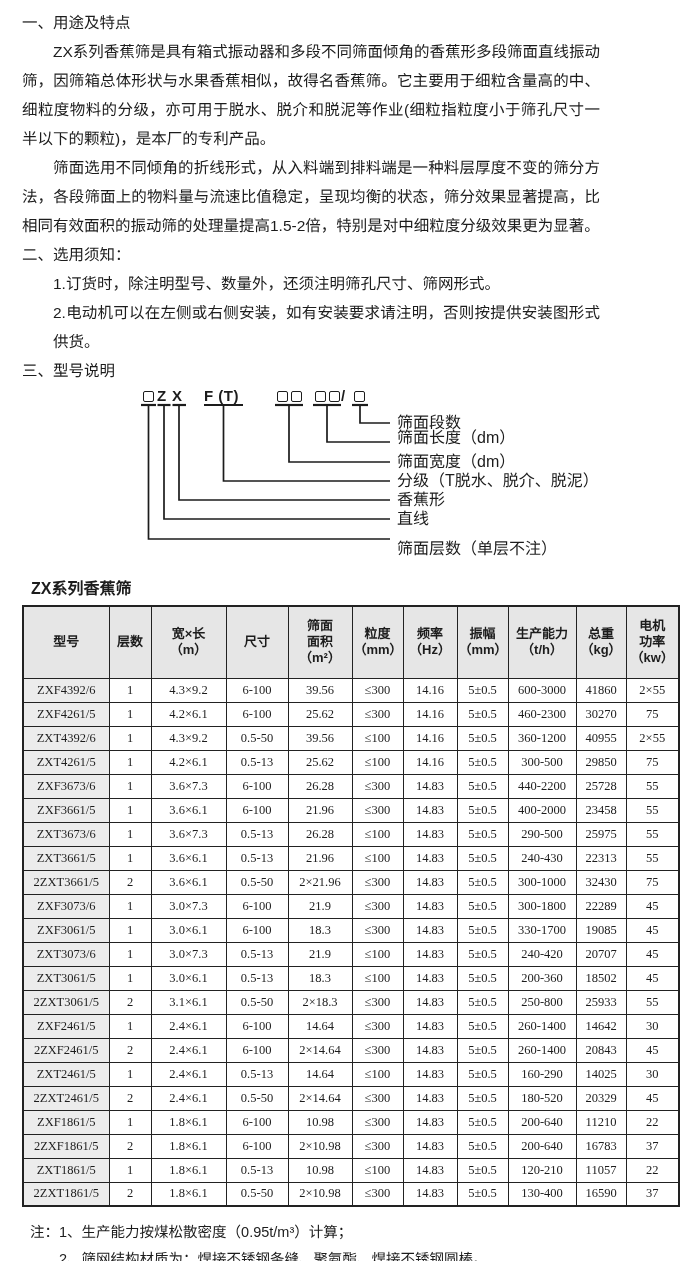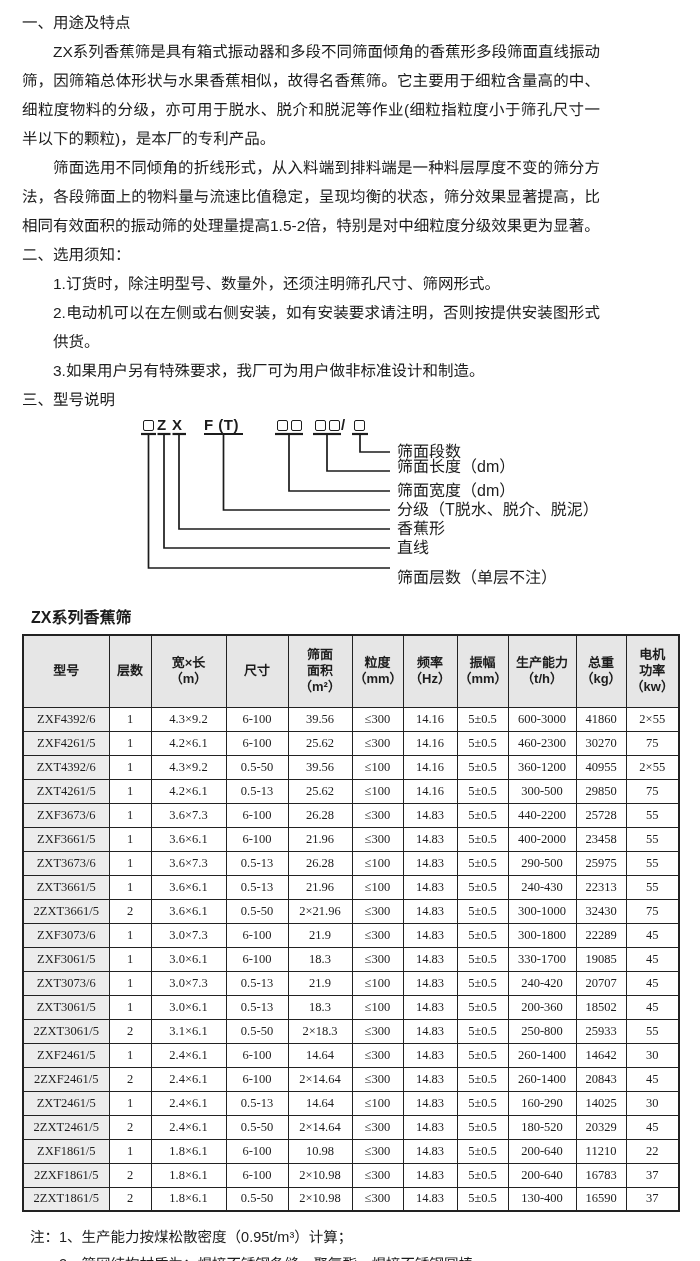--- a/index.html
+++ b/index.html
@@ -61,21 +61,20 @@
 
 <div class="page">
 
   <div class="text-block">
     <div class="heading">一、用途及特点</div>
     <p class="para">ZX系列香蕉筛是具有箱式振动器和多段不同筛面倾角的香蕉形多段筛面直线振动筛，因筛箱总体形状与水果香蕉相似，故得名香蕉筛。它主要用于细粒含量高的中、细粒度物料的分级，亦可用于脱水、脱介和脱泥等作业(细粒指粒度小于筛孔尺寸一半以下的颗粒)，是本厂的专利产品。</p>
     <p class="para">筛面选用不同倾角的折线形式，从入料端到排料端是一种料层厚度不变的筛分方法，各段筛面上的物料量与流速比值稳定，呈现均衡的状态，筛分效果显著提高，比相同有效面积的振动筛的处理量提高1.5-2倍，特别是对中细粒度分级效果更为显著。</p>
     <div class="heading">二、选用须知：</div>
     <div class="list-item">1.订货时，除注明型号、数量外，还须注明筛孔尺寸、筛网形式。</div>
     <div class="list-item">2.电动机可以在左侧或右侧安装，如有安装要求请注明，否则按提供安装图形式供货。</div>
-    <div class="list-item">3.如果用户另有特殊要求，我厂可为用户做非标准设计和制造。</div>
     <div class="heading">三、型号说明</div>
   </div>
 
   <div class="diagram">
     <svg width="700" height="172" viewBox="0 0 700 172">
       <g stroke="#1c1c1c" stroke-width="2.2" fill="none">
         <path d="M141 16 H156"></path>
         <path d="M157.5 16 H170.5"></path>
         <path d="M172.5 16 H186"></path>
         <path d="M204 16 H243"></path>
@@ -410,20 +409,33 @@
           <td>6-100</td>
           <td>2×10.98</td>
           <td>≤300</td>
           <td>14.83</td>
           <td>5±0.5</td>
           <td>200-640</td>
           <td>16783</td>
           <td>37</td>
         </tr>
         <tr>
+          <td>ZXT1861/5</td>
+          <td>1</td>
+          <td>1.8×6.1</td>
+          <td>0.5-13</td>
+          <td>10.98</td>
+          <td>≤100</td>
+          <td>14.83</td>
+          <td>5±0.5</td>
+          <td>120-210</td>
+          <td>11057</td>
+          <td>22</td>
+        </tr>
+        <tr>
           <td>2ZXT1861/5</td>
           <td>2</td>
           <td>1.8×6.1</td>
           <td>0.5-50</td>
           <td>2×10.98</td>
           <td>≤300</td>
           <td>14.83</td>
           <td>5±0.5</td>
           <td>130-400</td>
           <td>16590</td>

